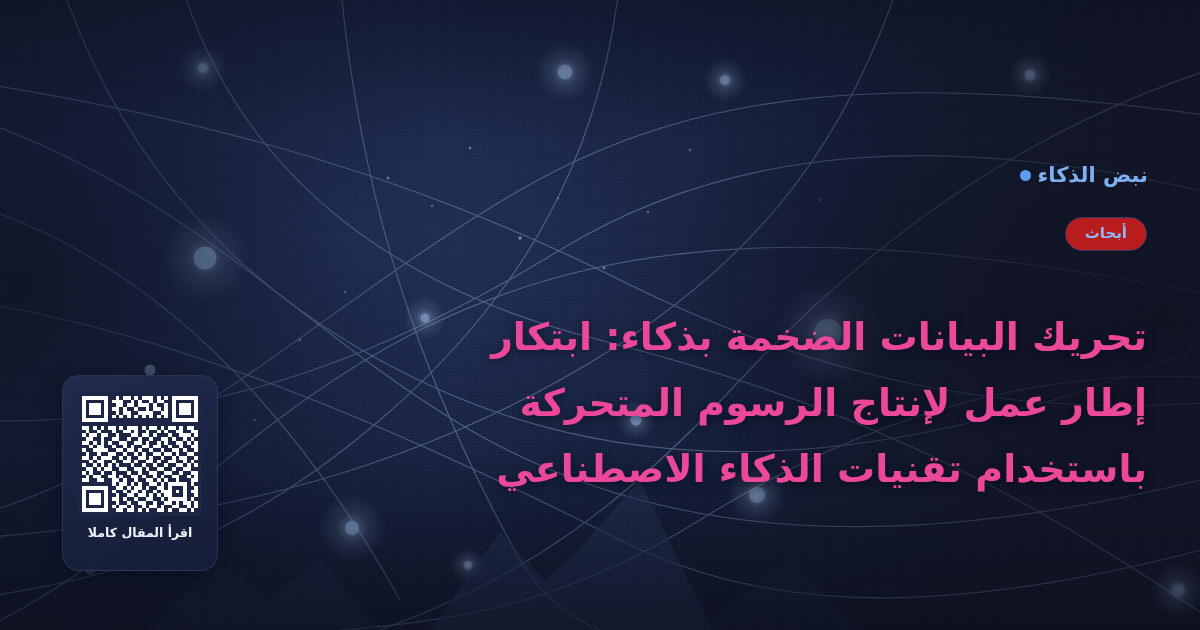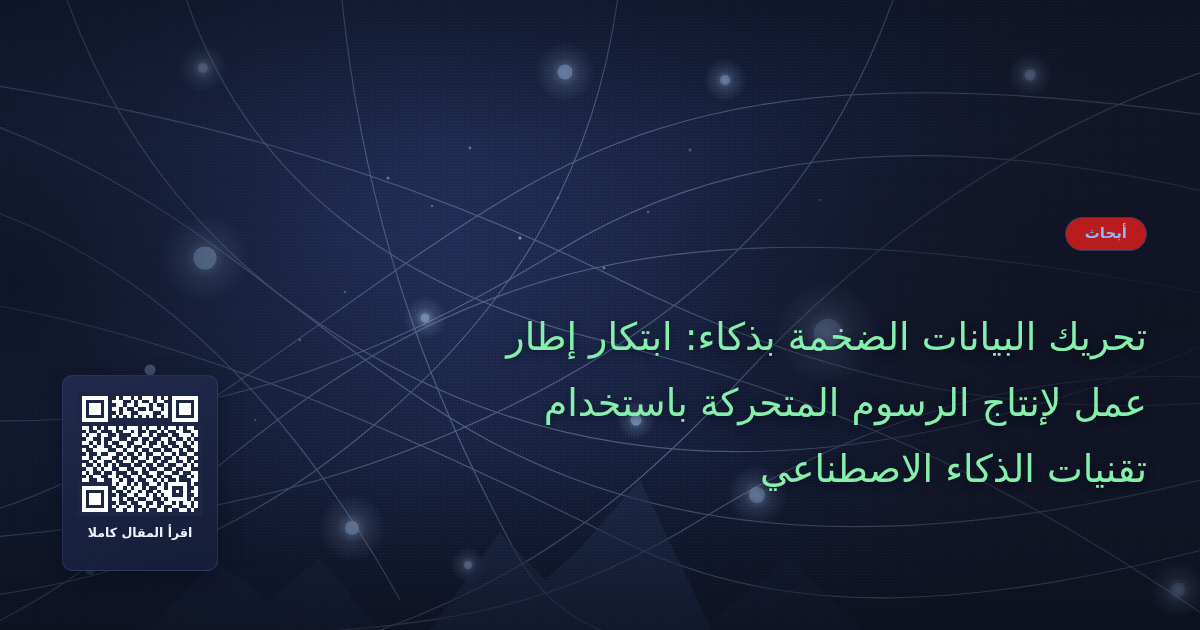--- a/index.html
+++ b/index.html
@@ -65,31 +65,31 @@
     line-height:1;
     white-space:nowrap;
     box-shadow:0 1px 2px rgba(0,0,0,.25);
   }
 
   .headline{
     position:absolute;top:279px;right:53px;
     width:670px;
     text-align:right;
     font-size:38px;
-    font-weight:400;
+    font-weight:700;
     line-height:66px;
-    color:#86efac;
+    color:#ec4899;
     text-shadow:0 2px 10px rgba(6,10,22,.55);
   }
 
   
   .qr-card{
     position:absolute;left:62px;top:375px;
     width:156px;height:196px;
-    border-radius:10px;
+    border-radius:17px;
     background:linear-gradient(160deg, rgba(34,44,78,.94) 0%, rgba(26,35,65,.94) 55%, rgba(22,30,57,.94) 100%);
     border:1px solid rgba(96,120,175,.22);
     box-shadow:0 6px 22px rgba(5,8,18,.45);
     display:flex;flex-direction:column;align-items:center;
     padding-top:16px;
   }
   .qr-box{
     width:124px;height:124px;
     position:relative;
     background:#1d2745;
@@ -190,20 +190,24 @@
     <path d="M430 190 L500 92 L545 140 L580 108 L640 40 L712 190 Z" fill="#253357" opacity=".55"></path>
     <path d="M150 190 L215 120 L268 160 L320 118 L380 190 Z" fill="#1f2b4b" opacity=".45"></path>
     <path d="M700 190 L790 118 L860 190 Z" fill="#1d294a" opacity=".30"></path>
   </svg>
 
   <div class="bg-dots"></div>
   <div class="bg-vignette"></div>
 
   <div class="content">
 
+    <div class="brand">
+      <span class="brand-name">نبض الذكاء</span>
+      <span class="brand-dot"></span>
+    </div>
 
     <div class="badge">أبحاث</div>
 
     <h1 class="headline">تحريك البيانات الضخمة بذكاء: ابتكار إطار عمل لإنتاج الرسوم المتحركة باستخدام تقنيات الذكاء الاصطناعي</h1>
 
     <div class="qr-card">
       <div class="qr-box">
         <svg viewBox="0 0 33 33" shape-rendering="crispEdges" aria-hidden="true">
           <rect width="33" height="33" fill="#1d2745"></rect>
           <g fill="#ffffff">

